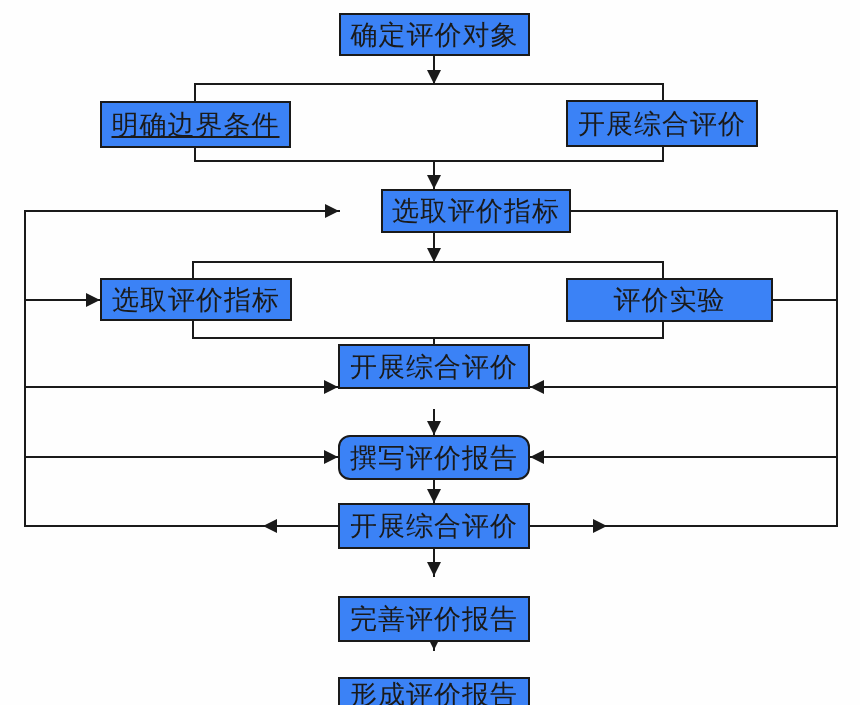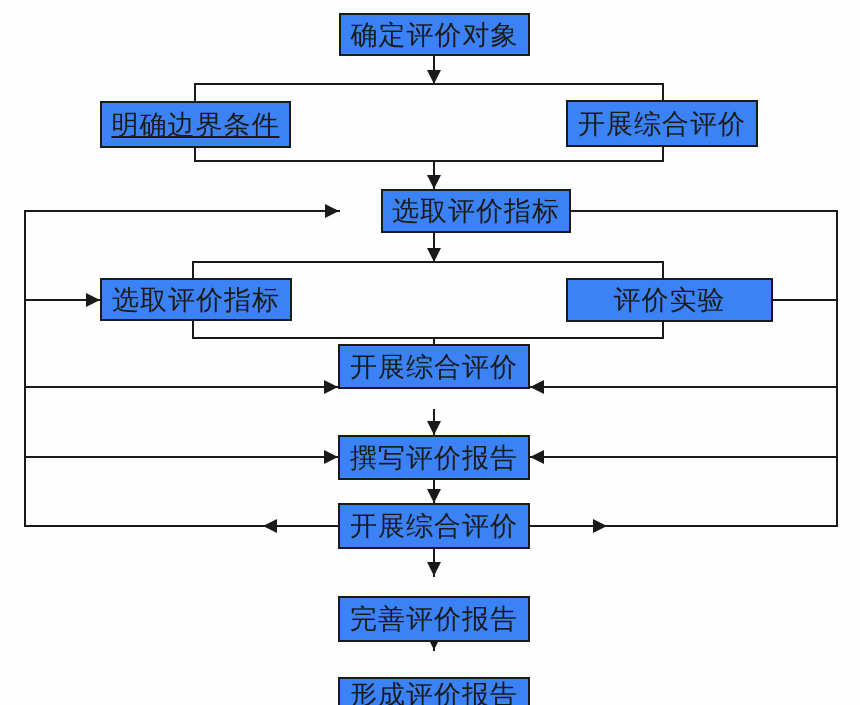--- a/index.html
+++ b/index.html
@@ -34,21 +34,21 @@
     white-space: nowrap;
     z-index: 2;
   }
   .n1  { left: 339px; top: 13px;  width: 191px; height: 43px; }
   .n2  { left: 100px; top: 101px; width: 191px; height: 47px; text-decoration: underline; }
   .n3  { left: 566px; top: 100px; width: 192px; height: 47px; }
   .n4  { left: 339px; top: 189px; width: 190px; height: 44px; margin-left: 42px; }
   .n5  { left: 100px; top: 278px; width: 192px; height: 43px; }
   .n6  { left: 566px; top: 278px; width: 207px; height: 44px; }
   .n7  { left: 338px; top: 344px; width: 192px; height: 45px; }
-  .n8  { left: 338px; top: 435px; width: 192px; height: 45px; }
+  .n8  { left: 338px; top: 435px; width: 192px; height: 45px; border-radius: 12px; }
   .n9  { left: 338px; top: 503px; width: 192px; height: 46px; }
   .n10 { left: 338px; top: 576px; width: 192px; height: 46px; margin-top: 20px; }
   .n11 { left: 338px; top: 677px; width: 192px; height: 36px; text-align: center; }
 </style>
 </head>
 <body>
 
 <div class="canvas">
 
   <svg width="860" height="705" viewBox="0 0 860 705">

